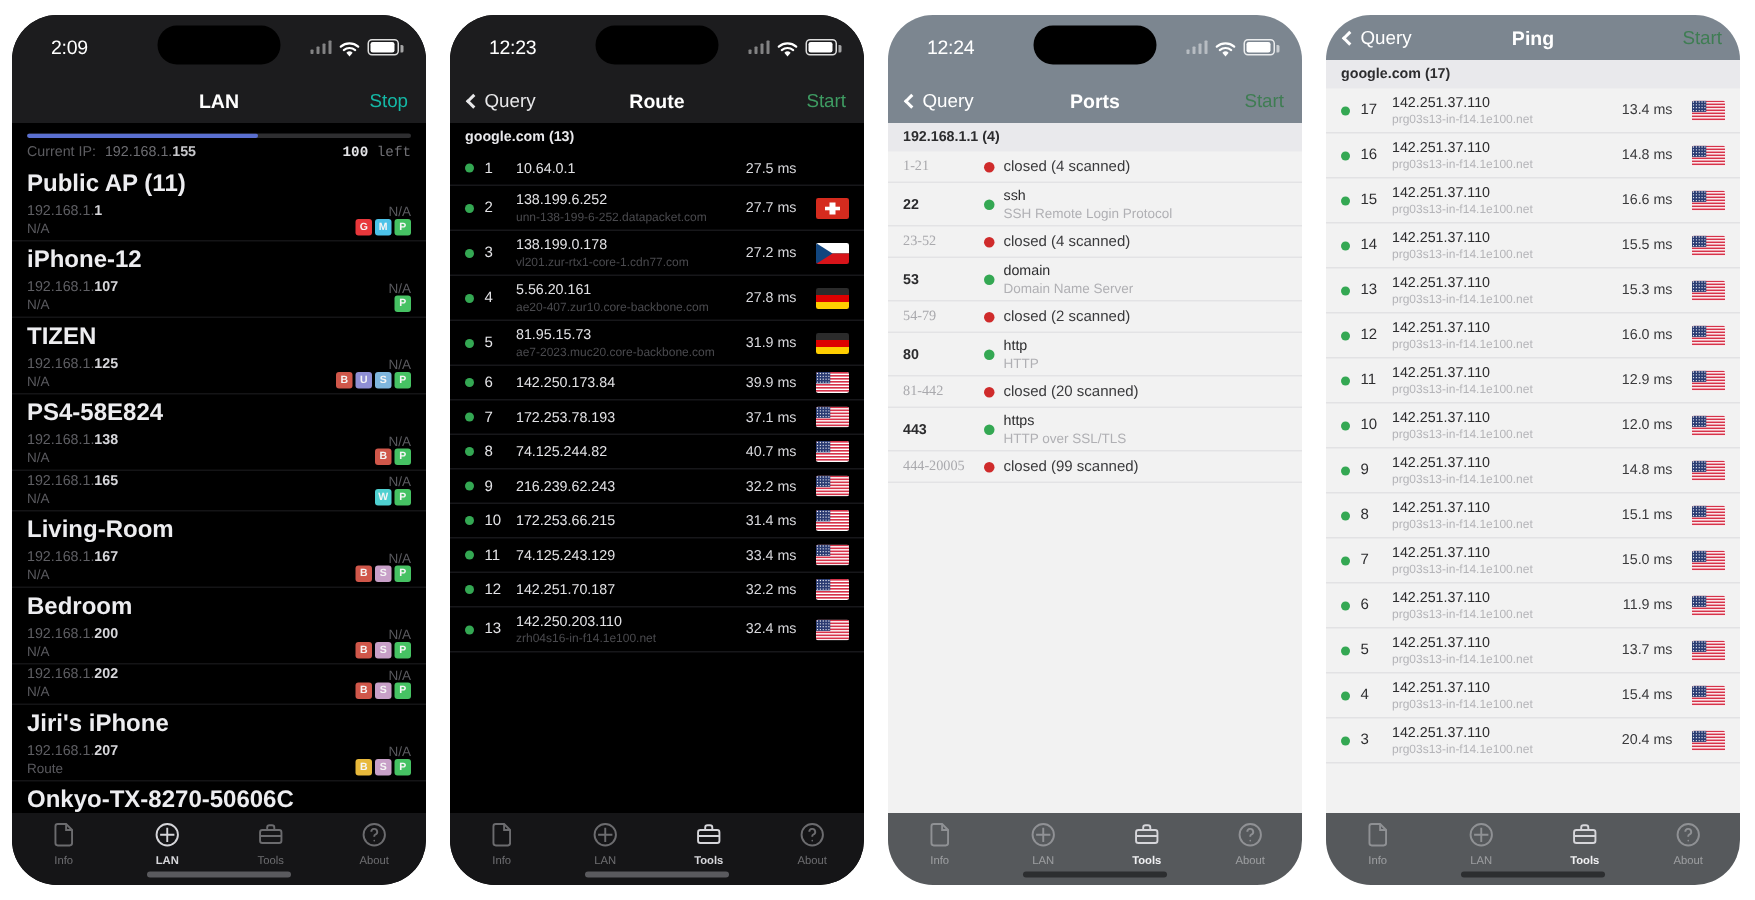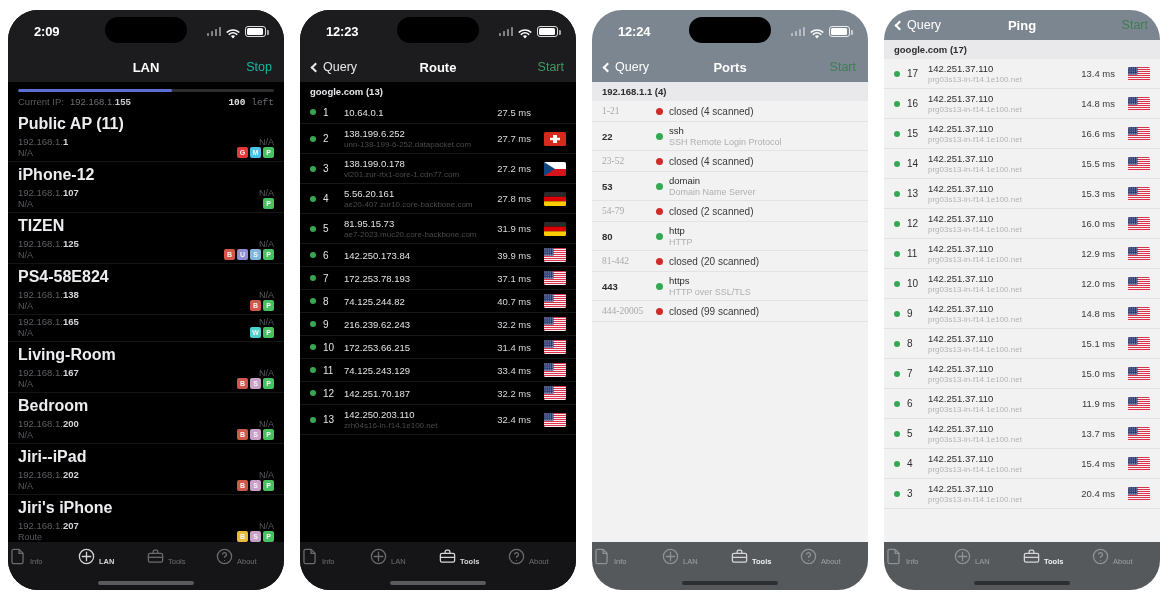--- a/index.html
+++ b/index.html
@@ -23,21 +23,21 @@
 
   
   .statusbar {
     height:42px; flex:0 0 42px;
     display:flex; align-items:center;
     position:relative;
     padding:0 18px;
   }
   .dark .statusbar { background:#1c1c1e; }
   .light .statusbar { background:#7c8690; }
-  .sb-time { font-size:13px; font-weight:700; color:#fff; letter-spacing:-.2px; margin-left:8px; }
+  .sb-time { font-size:13px; font-weight:400; color:#fff; letter-spacing:-.2px; margin-left:8px; }
   .island {
     position:absolute; left:50%; top:7px; transform:translateX(-50%);
     width:82px; height:26px; border-radius:14px; background:#000;
   }
   .sb-right { margin-left:auto; display:flex; align-items:center; gap:5px; }
   .sig { display:flex; align-items:flex-end; gap:1.5px; height:9px; opacity:.45; }
   .sig i { display:block; width:2.5px; background:#fff; border-radius:.5px; }
   .sig i:nth-child(1){height:3px}.sig i:nth-child(2){height:5px}
   .sig i:nth-child(3){height:7px}.sig i:nth-child(4){height:9px}
   .wifi { width:14px; height:11px; position:relative; }
@@ -142,21 +142,21 @@
   .port-desc { font-size:9px; color:#b0b0b4; margin-top:1px; }
 
   
   .tabbar {
     flex:0 0 48px; height:48px;
     display:flex; align-items:flex-start; padding-top:5px;
     position:relative;
   }
   .dark .tabbar { background:#151517; }
   .light .tabbar { background:#56595c; }
-  .tab { flex:1 1 0; display:flex; flex-direction:row; align-items:flex-end; gap:3px; }
+  .tab { flex:1 1 0; display:flex; flex-direction:column; align-items:center; gap:3px; }
   .tab .ticon { width:19px; height:19px; opacity:.45; }
   .tab .tlabel { font-size:7.5px; opacity:.45; }
   .dark .tab .tlabel { color:#d6d6da; }
   .light .tab .tlabel { color:#f0f0f2; }
   .tab.active .ticon, .tab.active .tlabel { opacity:1; }
   .tab.active .tlabel { font-weight:700; }
   .homebar {
     position:absolute; bottom:5px; left:50%; transform:translateX(-50%);
     width:96px; height:4px; border-radius:2px;
   }
@@ -302,21 +302,20 @@
                 </div>
                 <div class="lan-r2">
                   <div class="lan-sub">N/A</div>
                   <div class="badges">
                     <span class="badge" style="background: rgb(208, 87, 74);">B</span>
                     <span class="badge" style="background: rgb(200, 160, 200);">S</span>
                     <span class="badge" style="background: rgb(70, 194, 99);">P</span>
                   </div>
                 </div>
               </div>
-              <div class="lan-group">Jiri--iPad</div>
               <div class="lan-row">
                 <div class="lan-r1">
                   <div class="lan-ip">192.168.1.<b>202</b></div>
                   <div class="lan-na">N/A</div>
                 </div>
                 <div class="lan-r2">
                   <div class="lan-sub">N/A</div>
                   <div class="badges">
                     <span class="badge" style="background: rgb(208, 87, 74);">B</span>
                     <span class="badge" style="background: rgb(200, 160, 200);">S</span>

